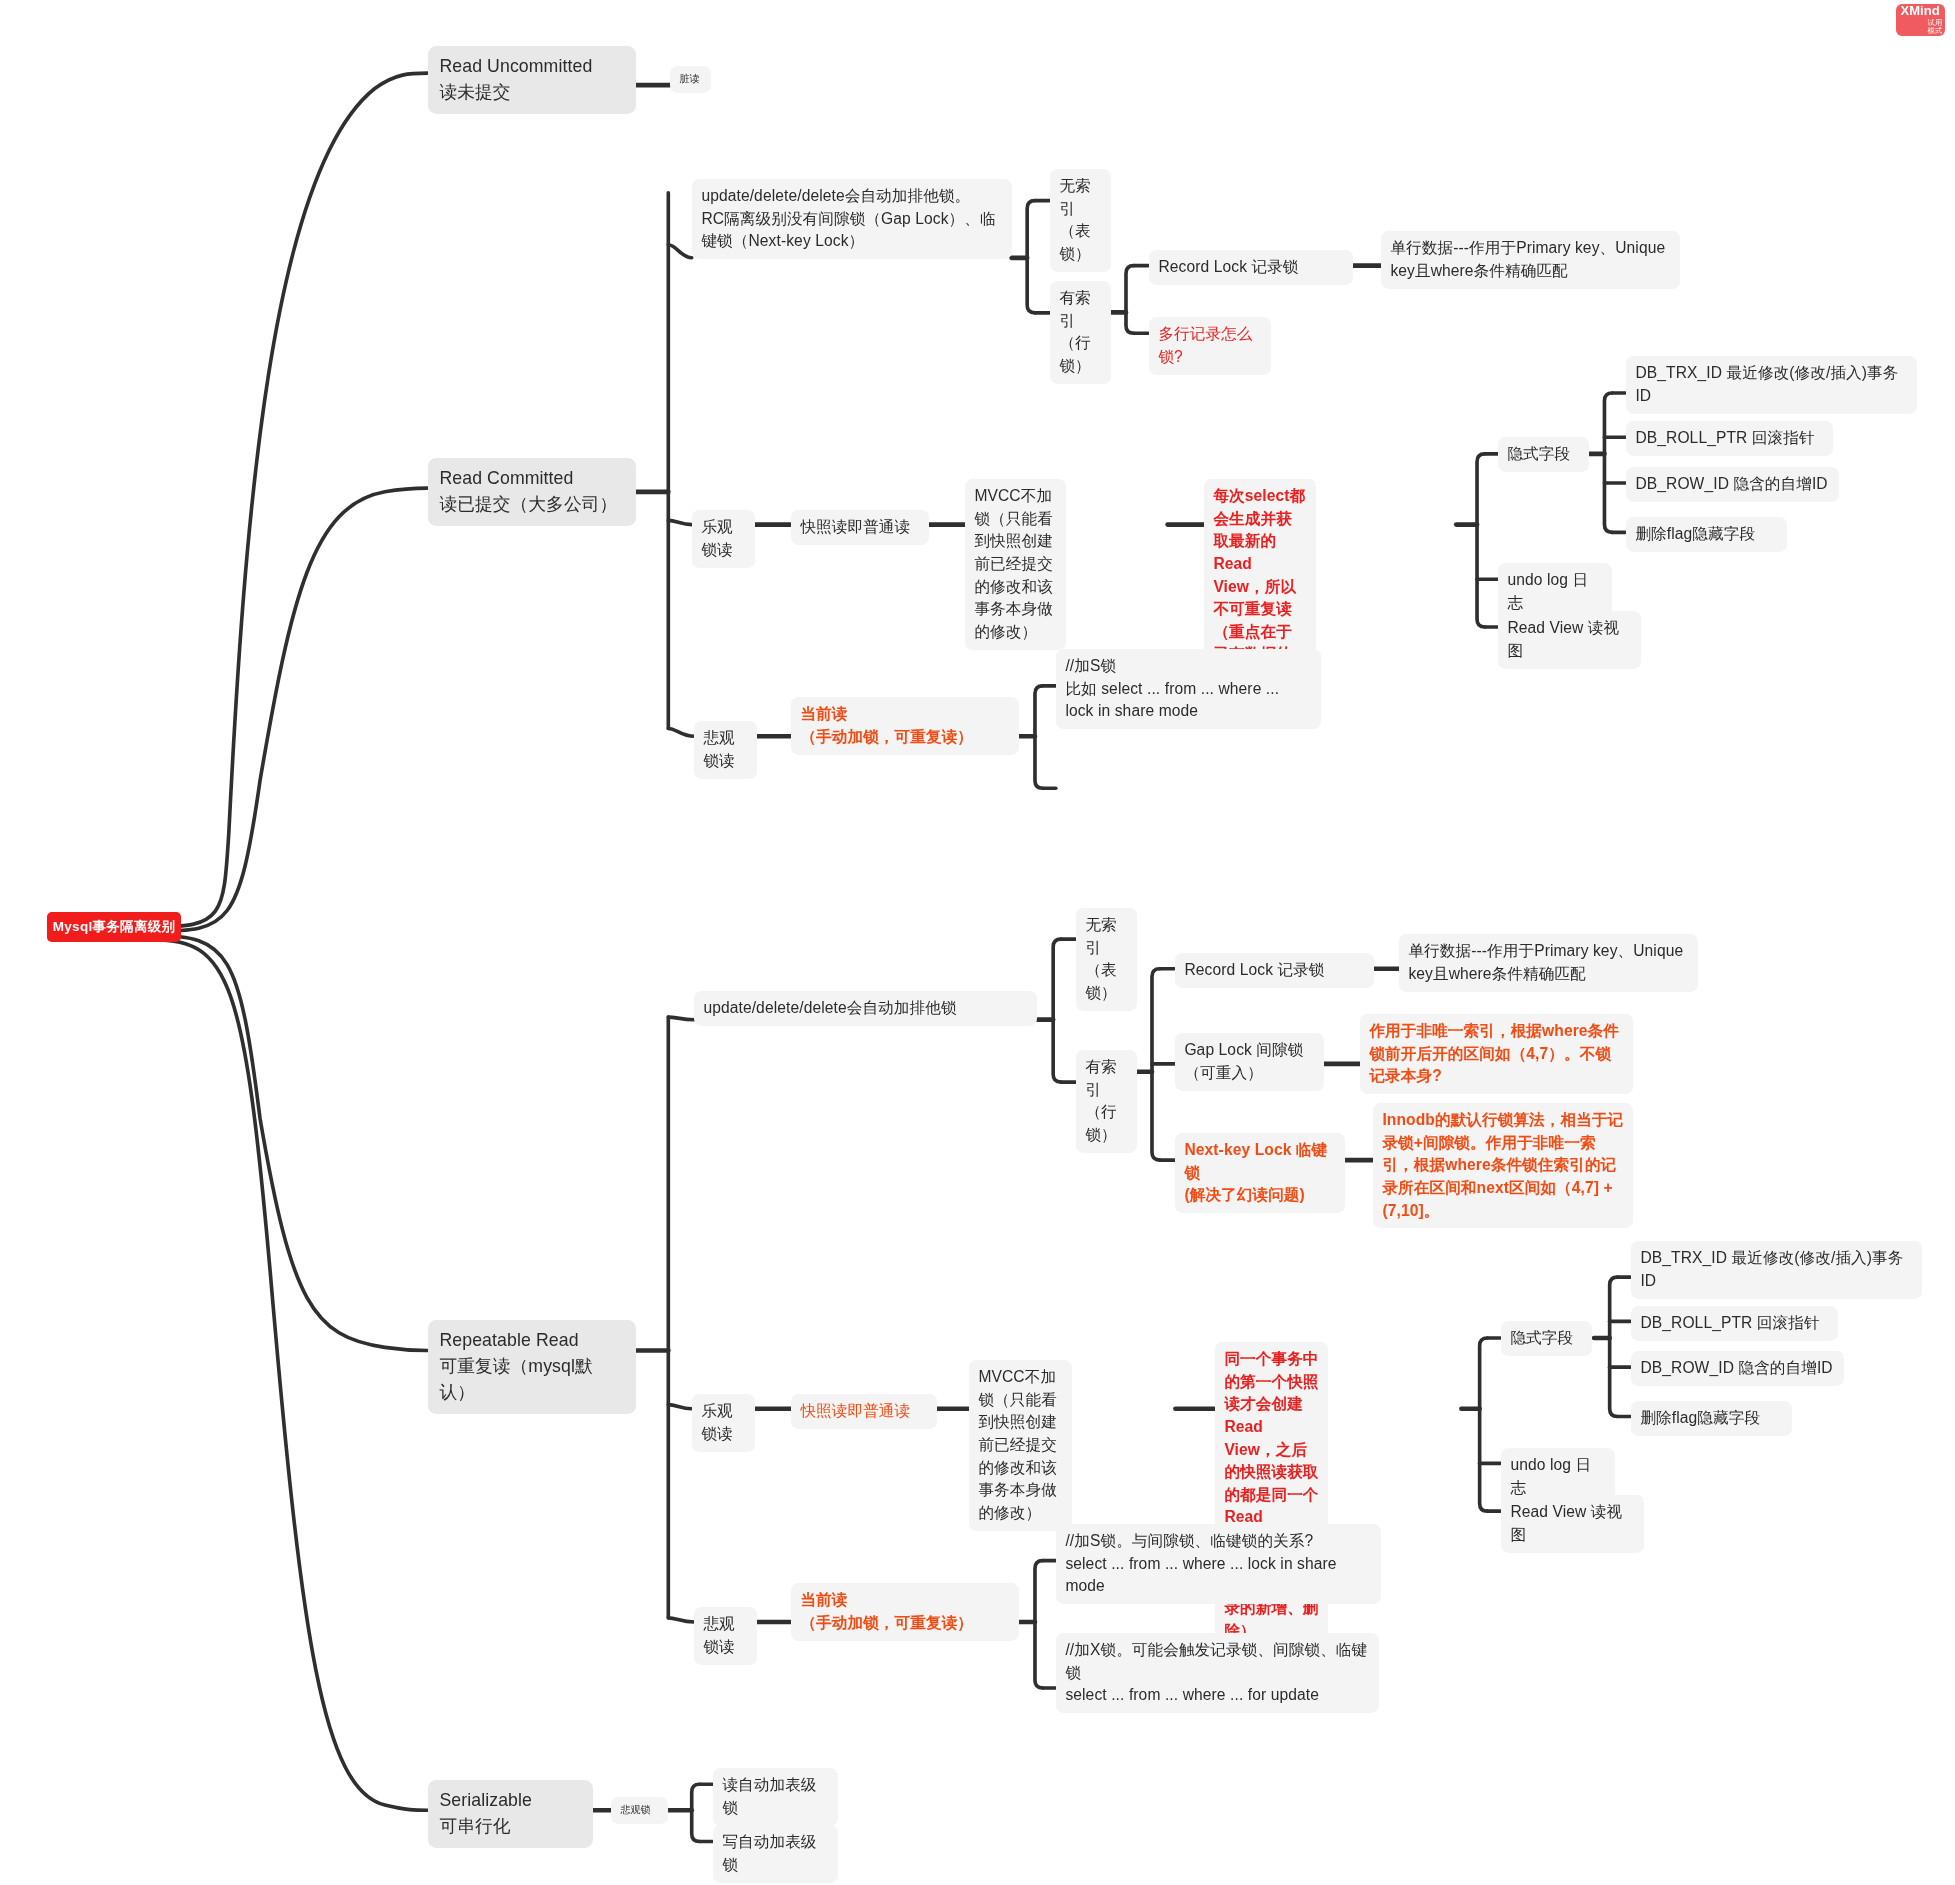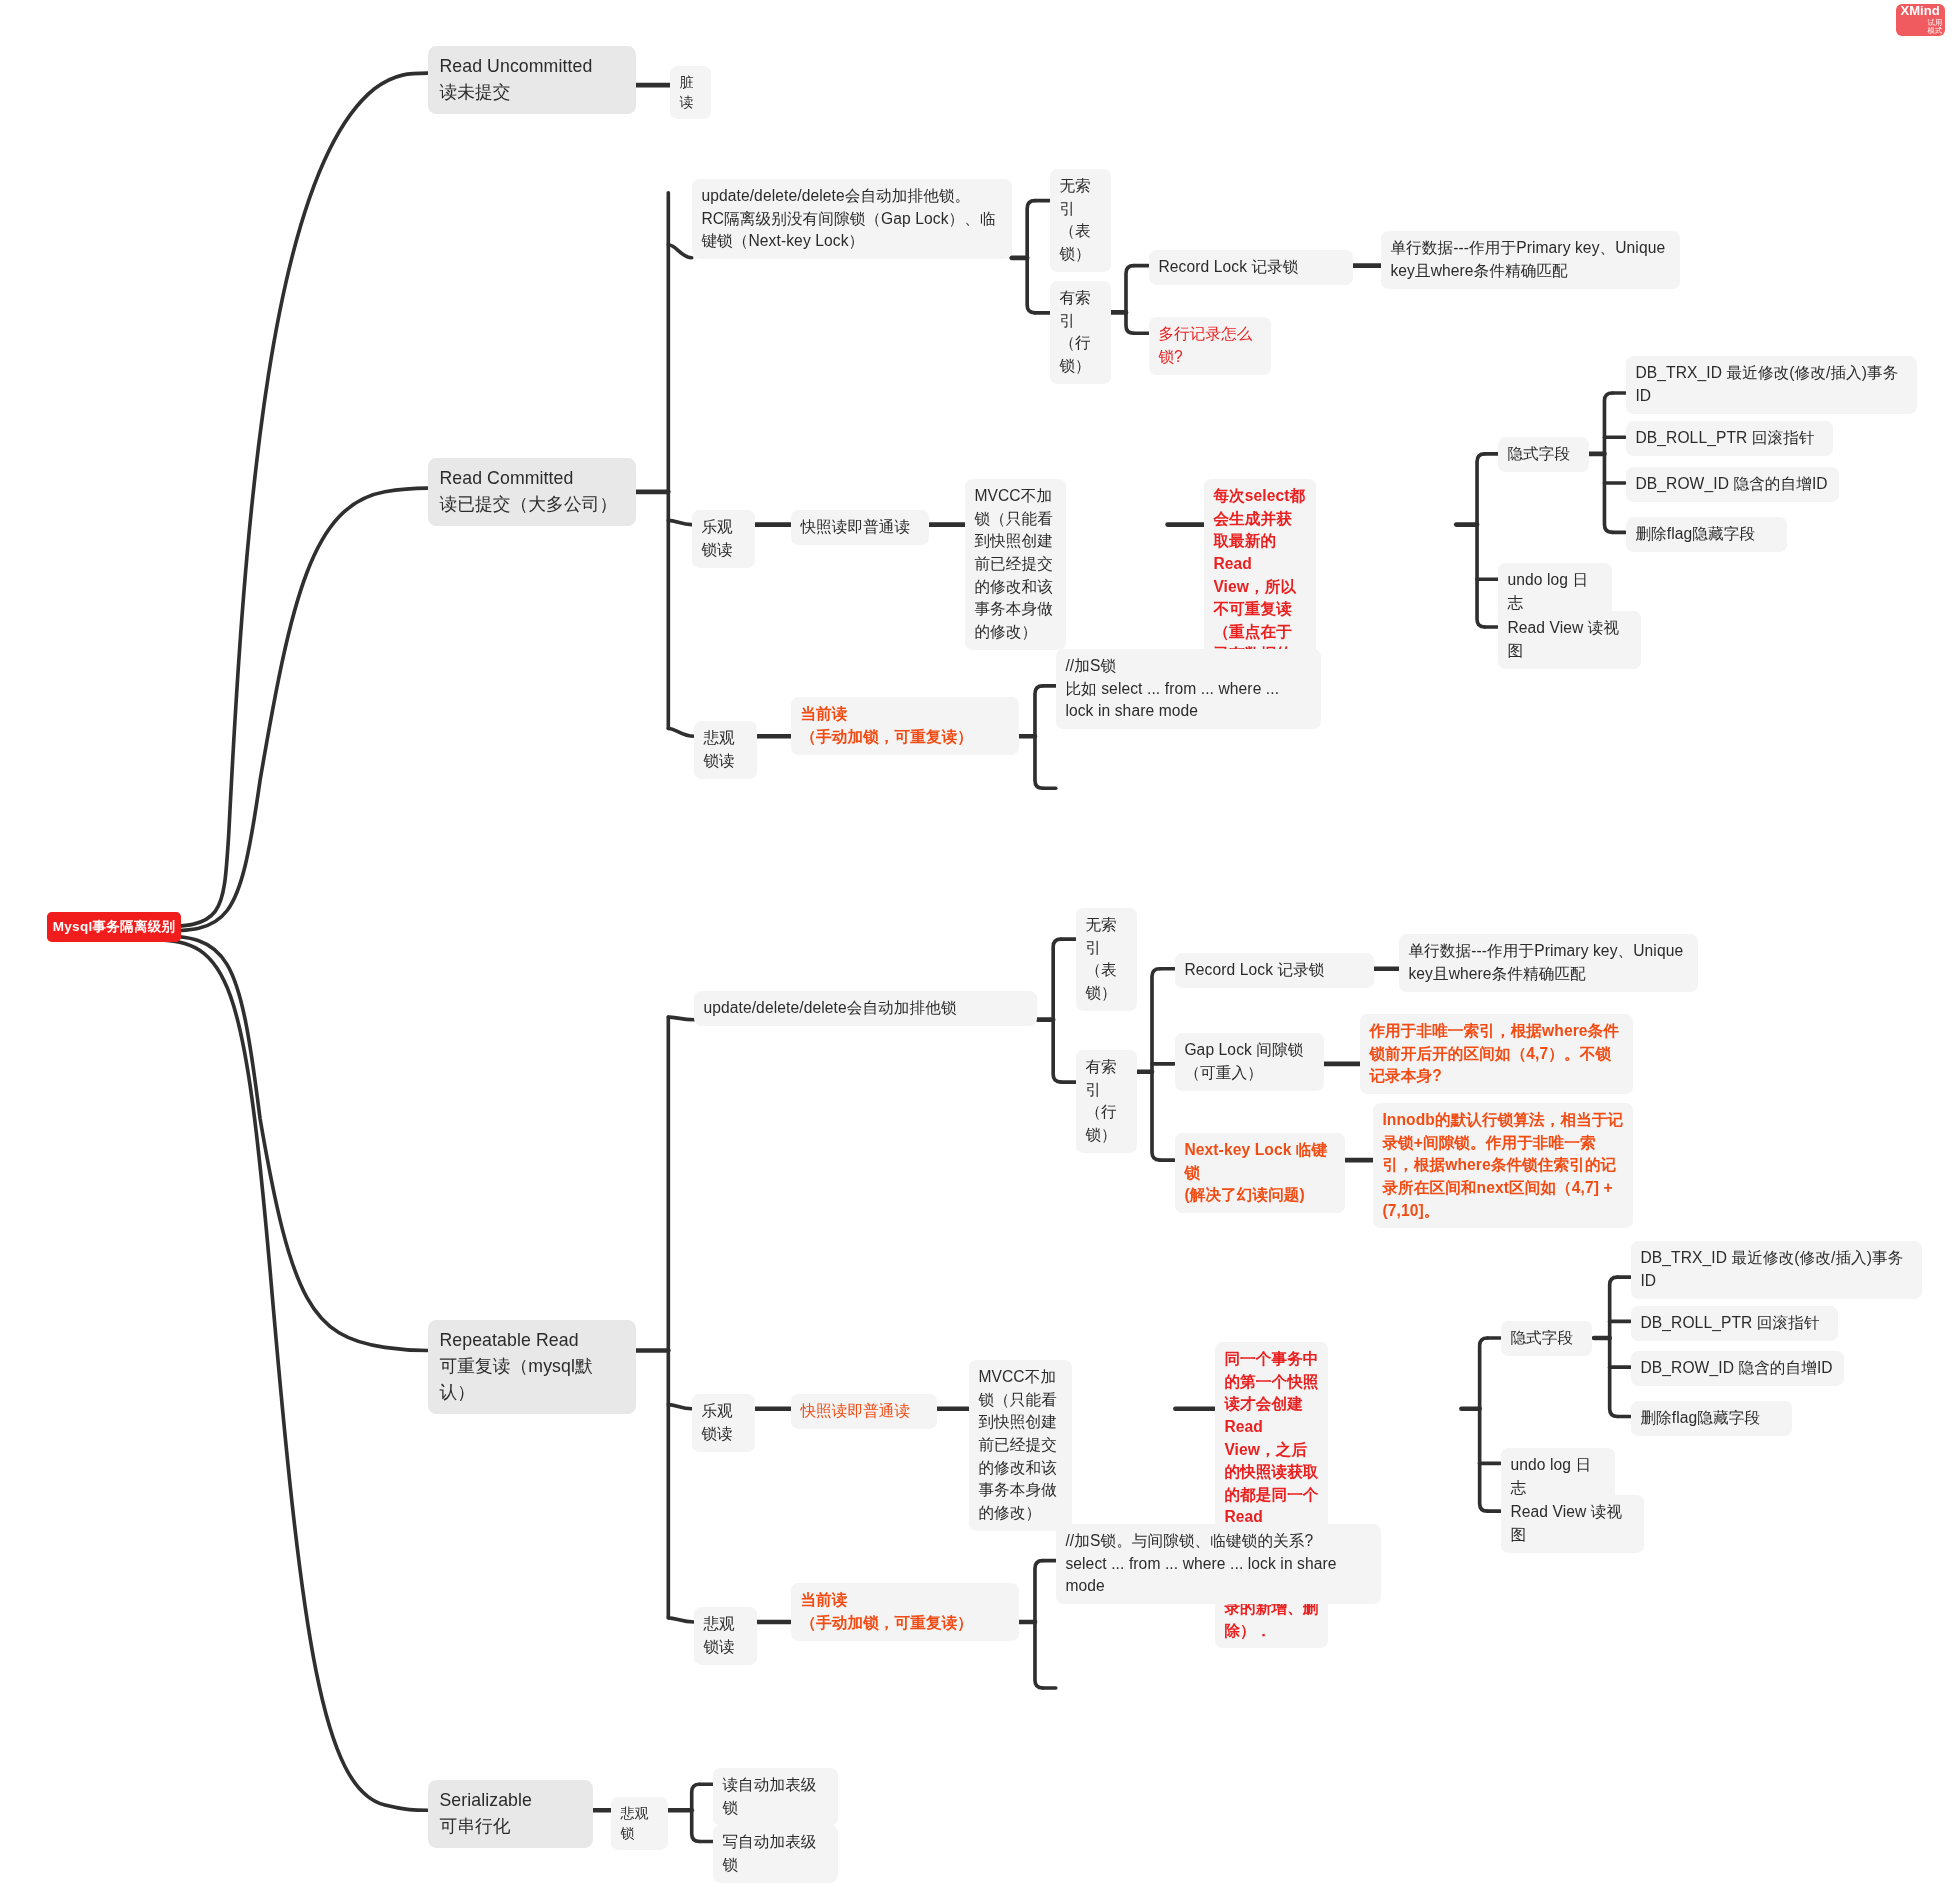--- a/index.html
+++ b/index.html
@@ -30,21 +30,21 @@
     white-space: pre-line;
     letter-spacing: 0.1px;
   }
   .node.level1 {
     background: #e8e8e8;
     font-size: 17.7px;
     padding: 8.3px 11.4px;
     border-radius: 8.3px;
   }
   .node.lvl3 { font-size: 15.6px; }
-  .node.small { font-size: 14px; }
+  .node.small { font-size: 10px; }
   .red   { color: #ea1f1f; }
   .orange{ color: #f24c15; }
   .bold  { font-weight: bold; }
   #root {
     position: absolute;
     left: 19px; top: 912px;
     width: 134px; height: 30px;
     background: #f11c1c;
     border-radius: 4.7px;
     color: #ffffff;
@@ -259,20 +259,22 @@
   <div class="node lvl3" style="left:1631px; top:1401px; width:161px;">删除flag隐藏字段</div>
 
   <div class="node lvl3" style="left:1501px; top:1448px; width:114px;">undo log 日志</div>
   <div class="node lvl3" style="left:1501px; top:1495px; width:143px;">Read View 读视图</div>
 
   <div class="node lvl3" style="left:694px; top:1607px; width:63px;">悲观锁读</div>
   <div class="node lvl3 orange bold" style="left:791px; top:1583px; width:228px;">当前读
 （手动加锁，可重复读）</div>
   <div class="node lvl3" style="left:1056px; top:1524px; width:325px;">//加S锁。与间隙锁、临键锁的关系?
 select ... from ... where ... lock in share mode</div>
+  <div class="node lvl3" style="left:1056px; top:1633px; width:323px;">//加X锁。可能会触发记录锁、间隙锁、临键锁
+select ... from ... where ... for update</div>
 
   <div class="node level1" style="left:428px; top:1780px; width:165px;">Serializable
 可串行化</div>
   <div class="node small" style="left:611px; top:1797px; width:57px;">悲观锁</div>
   <div class="node lvl3" style="left:713px; top:1768px; width:125px;">读自动加表级锁</div>
   <div class="node lvl3" style="left:713px; top:1825px; width:125px;">写自动加表级锁</div>
 
 </div>
 
 

